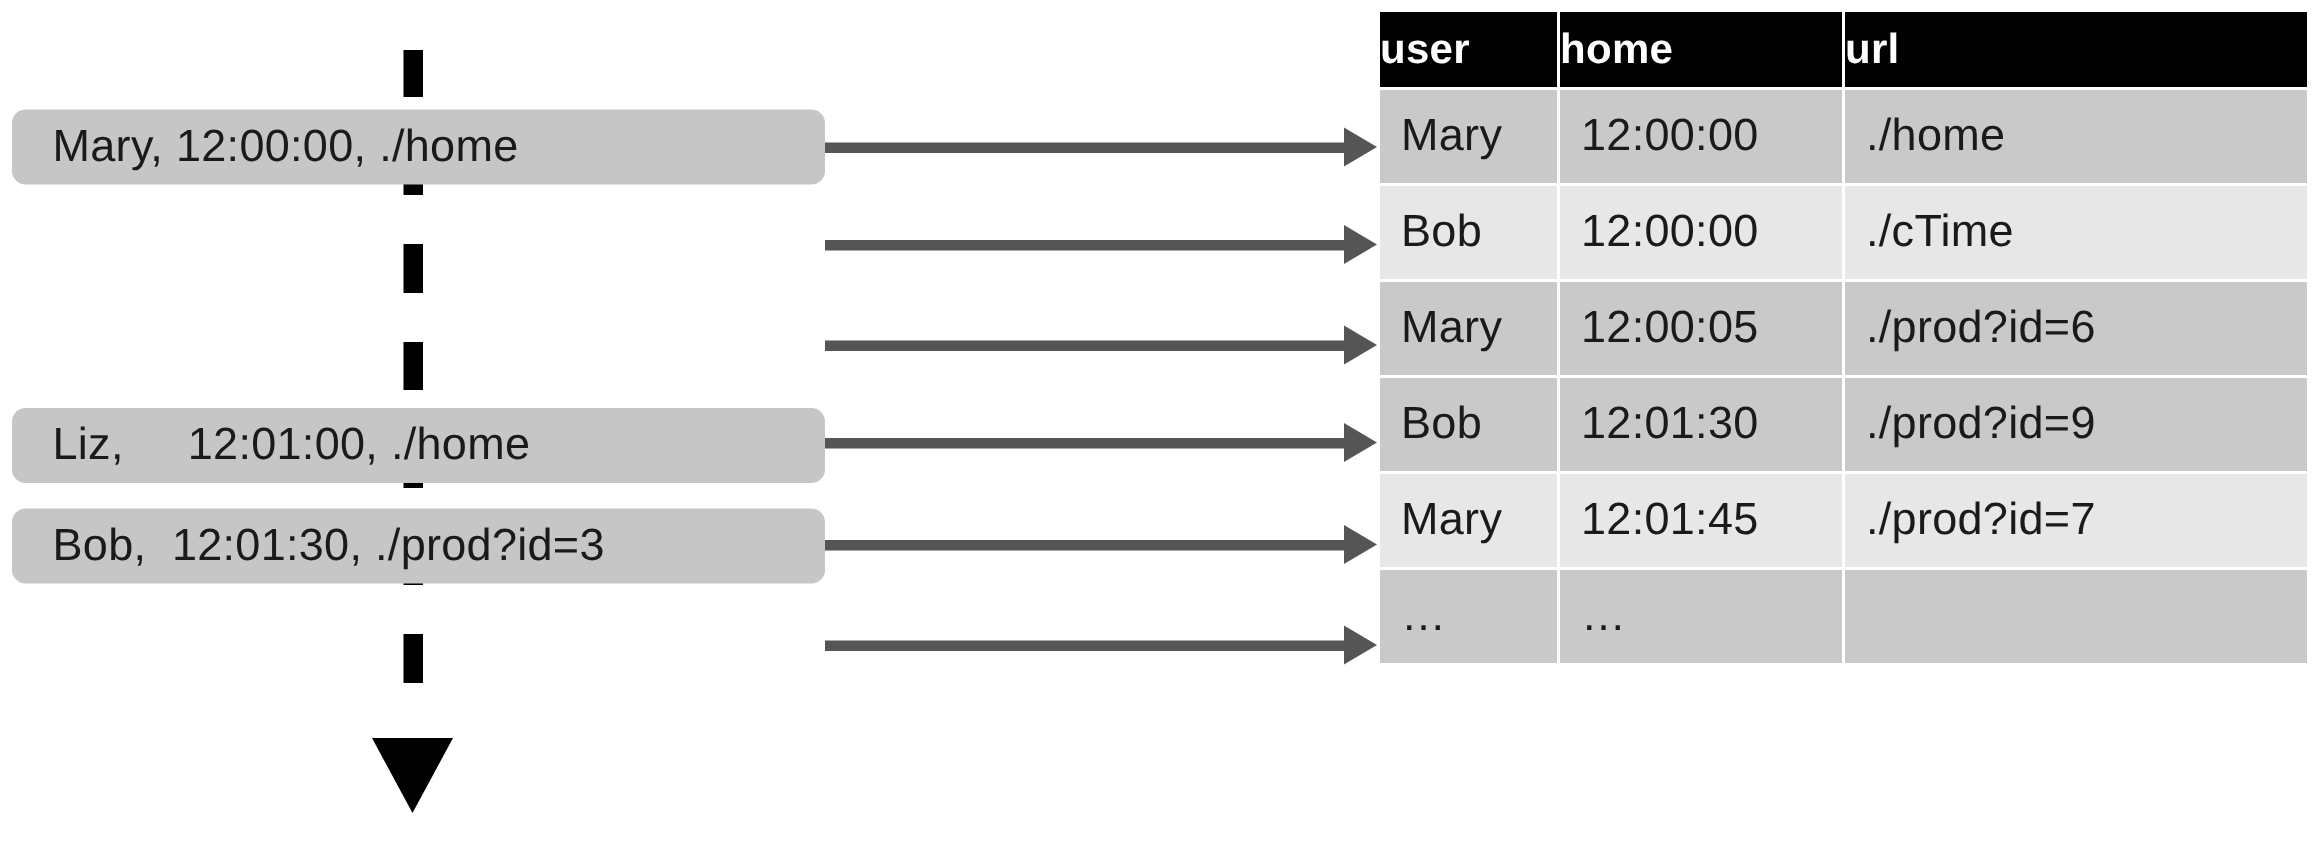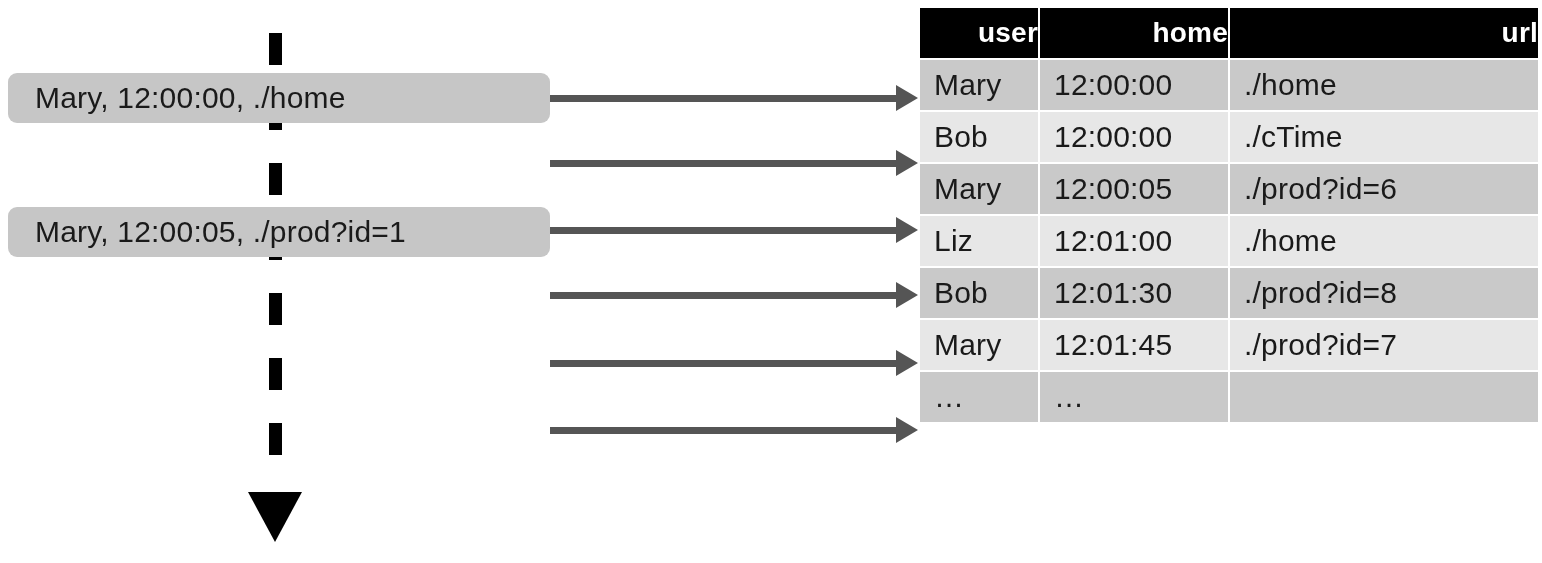--- a/index.html
+++ b/index.html
@@ -97,25 +97,25 @@
     border-spacing: 2px 2px;
     table-layout: fixed;
   }
   .data-table th {
     background: #000000;
     color: #ffffff;
     font-size: 28px;
     font-weight: bold;
     height: 50px;
     padding: 0;
-    text-align: right;
+    text-align: left;
     letter-spacing: 0.2px;
   }
   .data-table td {
-    height: 50px;
+    height: 62px;
     padding: 0 0 0 14px;
     font-size: 30px;
     color: #1a1a1a;
     text-align: left;
     letter-spacing: 0.2px;
     white-space: nowrap;
     overflow: hidden;
   }
   .row-dark td { background: #c9c9c9; }
   .row-light td { background: #e7e7e7; }
@@ -128,22 +128,25 @@
 <body>
 
 <div id="diagram">
 
   <div class="stream-axis"></div>
   <div class="stream-arrowhead"></div>
 
   <div class="event-box" style="top:73px">
     <span class="event-text">Mary, 12:00:00, ./home</span>
   </div>
-  <div class="event-box" style="top:207px">
-    <span class="event-text">Mary, 12:00:05, ./prod?id=1</span>
+  <div class="event-box" style="top:272px">
+    <span class="event-text">Liz,     12:01:00, ./home</span>
+  </div>
+  <div class="event-box" style="top:339px">
+    <span class="event-text">Bob,  12:01:30, ./prod?id=3</span>
   </div>
 
   <div class="connector" style="top:95px"></div>
   <div class="connector-head" style="top:85px"></div>
 
   <div class="connector" style="top:160px"></div>
   <div class="connector-head" style="top:150px"></div>
 
   <div class="connector" style="top:227px"></div>
   <div class="connector-head" style="top:217px"></div>
@@ -179,29 +182,24 @@
       <tr class="row-light">
         <td>Bob</td>
         <td>12:00:00</td>
         <td>./cTime</td>
       </tr>
       <tr class="row-dark">
         <td>Mary</td>
         <td>12:00:05</td>
         <td>./prod?id=6</td>
       </tr>
-      <tr class="row-light">
-        <td>Liz</td>
-        <td>12:01:00</td>
-        <td>./home</td>
-      </tr>
       <tr class="row-dark">
         <td>Bob</td>
         <td>12:01:30</td>
-        <td>./prod?id=8</td>
+        <td>./prod?id=9</td>
       </tr>
       <tr class="row-light">
         <td>Mary</td>
         <td>12:01:45</td>
         <td>./prod?id=7</td>
       </tr>
       <tr class="row-dark">
         <td>…</td>
         <td>…</td>
         <td></td>

